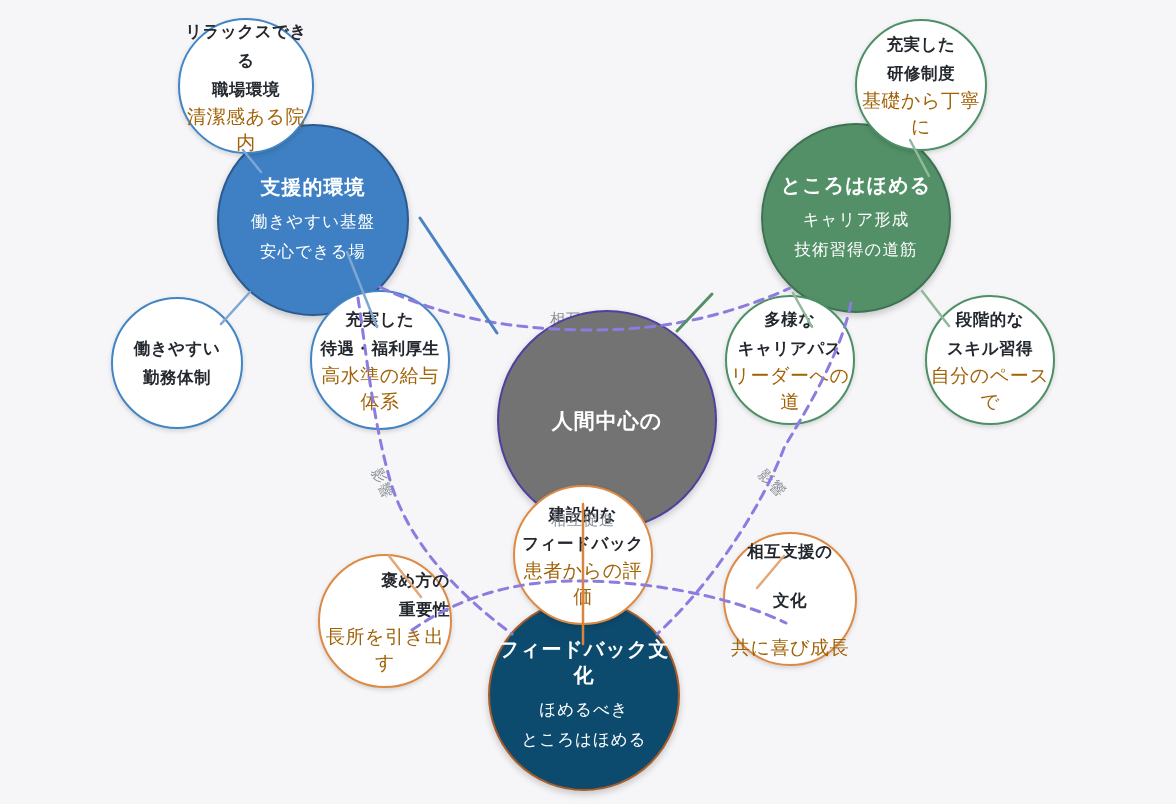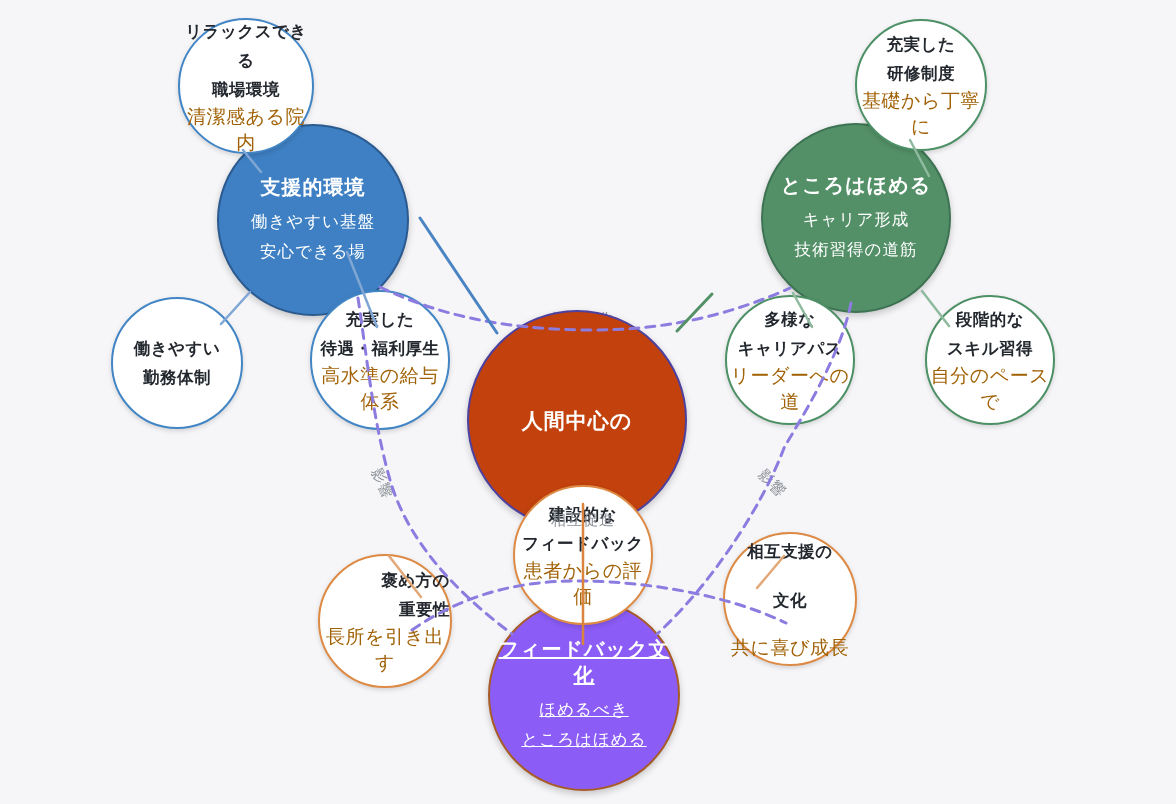--- a/index.html
+++ b/index.html
@@ -13,22 +13,22 @@
     display:flex;flex-direction:column;align-items:center;justify-content:center;
     text-align:center;box-sizing:border-box;
     box-shadow:0 3px 7px rgba(0,0,0,0.20);
   }
   
   .main-circle{color:#ffffff;z-index:2;}
   .main-title{font-size:20px;font-weight:bold;letter-spacing:1px;line-height:26px;margin-bottom:6px;}
   .main-sub{font-size:16.5px;line-height:30px;letter-spacing:1px;}
   #circle-support {left:217px;top:124px;width:192px;height:192px;background:#3e80c3;border:2.5px solid #2a5a8f;}
   #circle-growth  {left:761px;top:123px;width:190px;height:190px;background:#539067;border:2.5px solid #3d7252;}
-  #circle-center  {left:467px;top:310px;width:220px;height:220px;background:#c2410c;border:2.5px solid #4d41a0;z-index:2;color:#fff;}
-  #circle-feedback{left:488px;top:599px;width:192px;height:192px;background:#8b5cf6;border:2.5px solid #a85c28;text-decoration:underline;}
+  #circle-center  {left:497px;top:310px;width:220px;height:220px;background:#737373;border:2.5px solid #4d41a0;z-index:2;color:#fff;}
+  #circle-feedback{left:488px;top:599px;width:192px;height:192px;background:#0c4a6e;border:2.5px solid #a85c28;}
   .center-title{font-size:21px;font-weight:bold;line-height:29px;letter-spacing:1px;}
   
   .sat{background:#ffffff;z-index:3;box-shadow:0 2px 5px rgba(0,0,0,0.15);}
   .sat-title{font-size:16.5px;font-weight:bold;color:#23272e;line-height:29px;letter-spacing:0.5px;}
   .sat-sub{font-size:19px;color:#a16207;line-height:26px;letter-spacing:0.5px;}
   .sat.blue  {border:2.5px solid #4285c5;}
   .sat.green {border:2.5px solid #4d9066;}
   .sat.orange{border:2.5px solid #dd8a45;}
   #sat-relax  {left:178px;top:18px; width:136px;height:136px;}
   #sat-kinmu  {left:111px;top:297px;width:132px;height:132px;}

